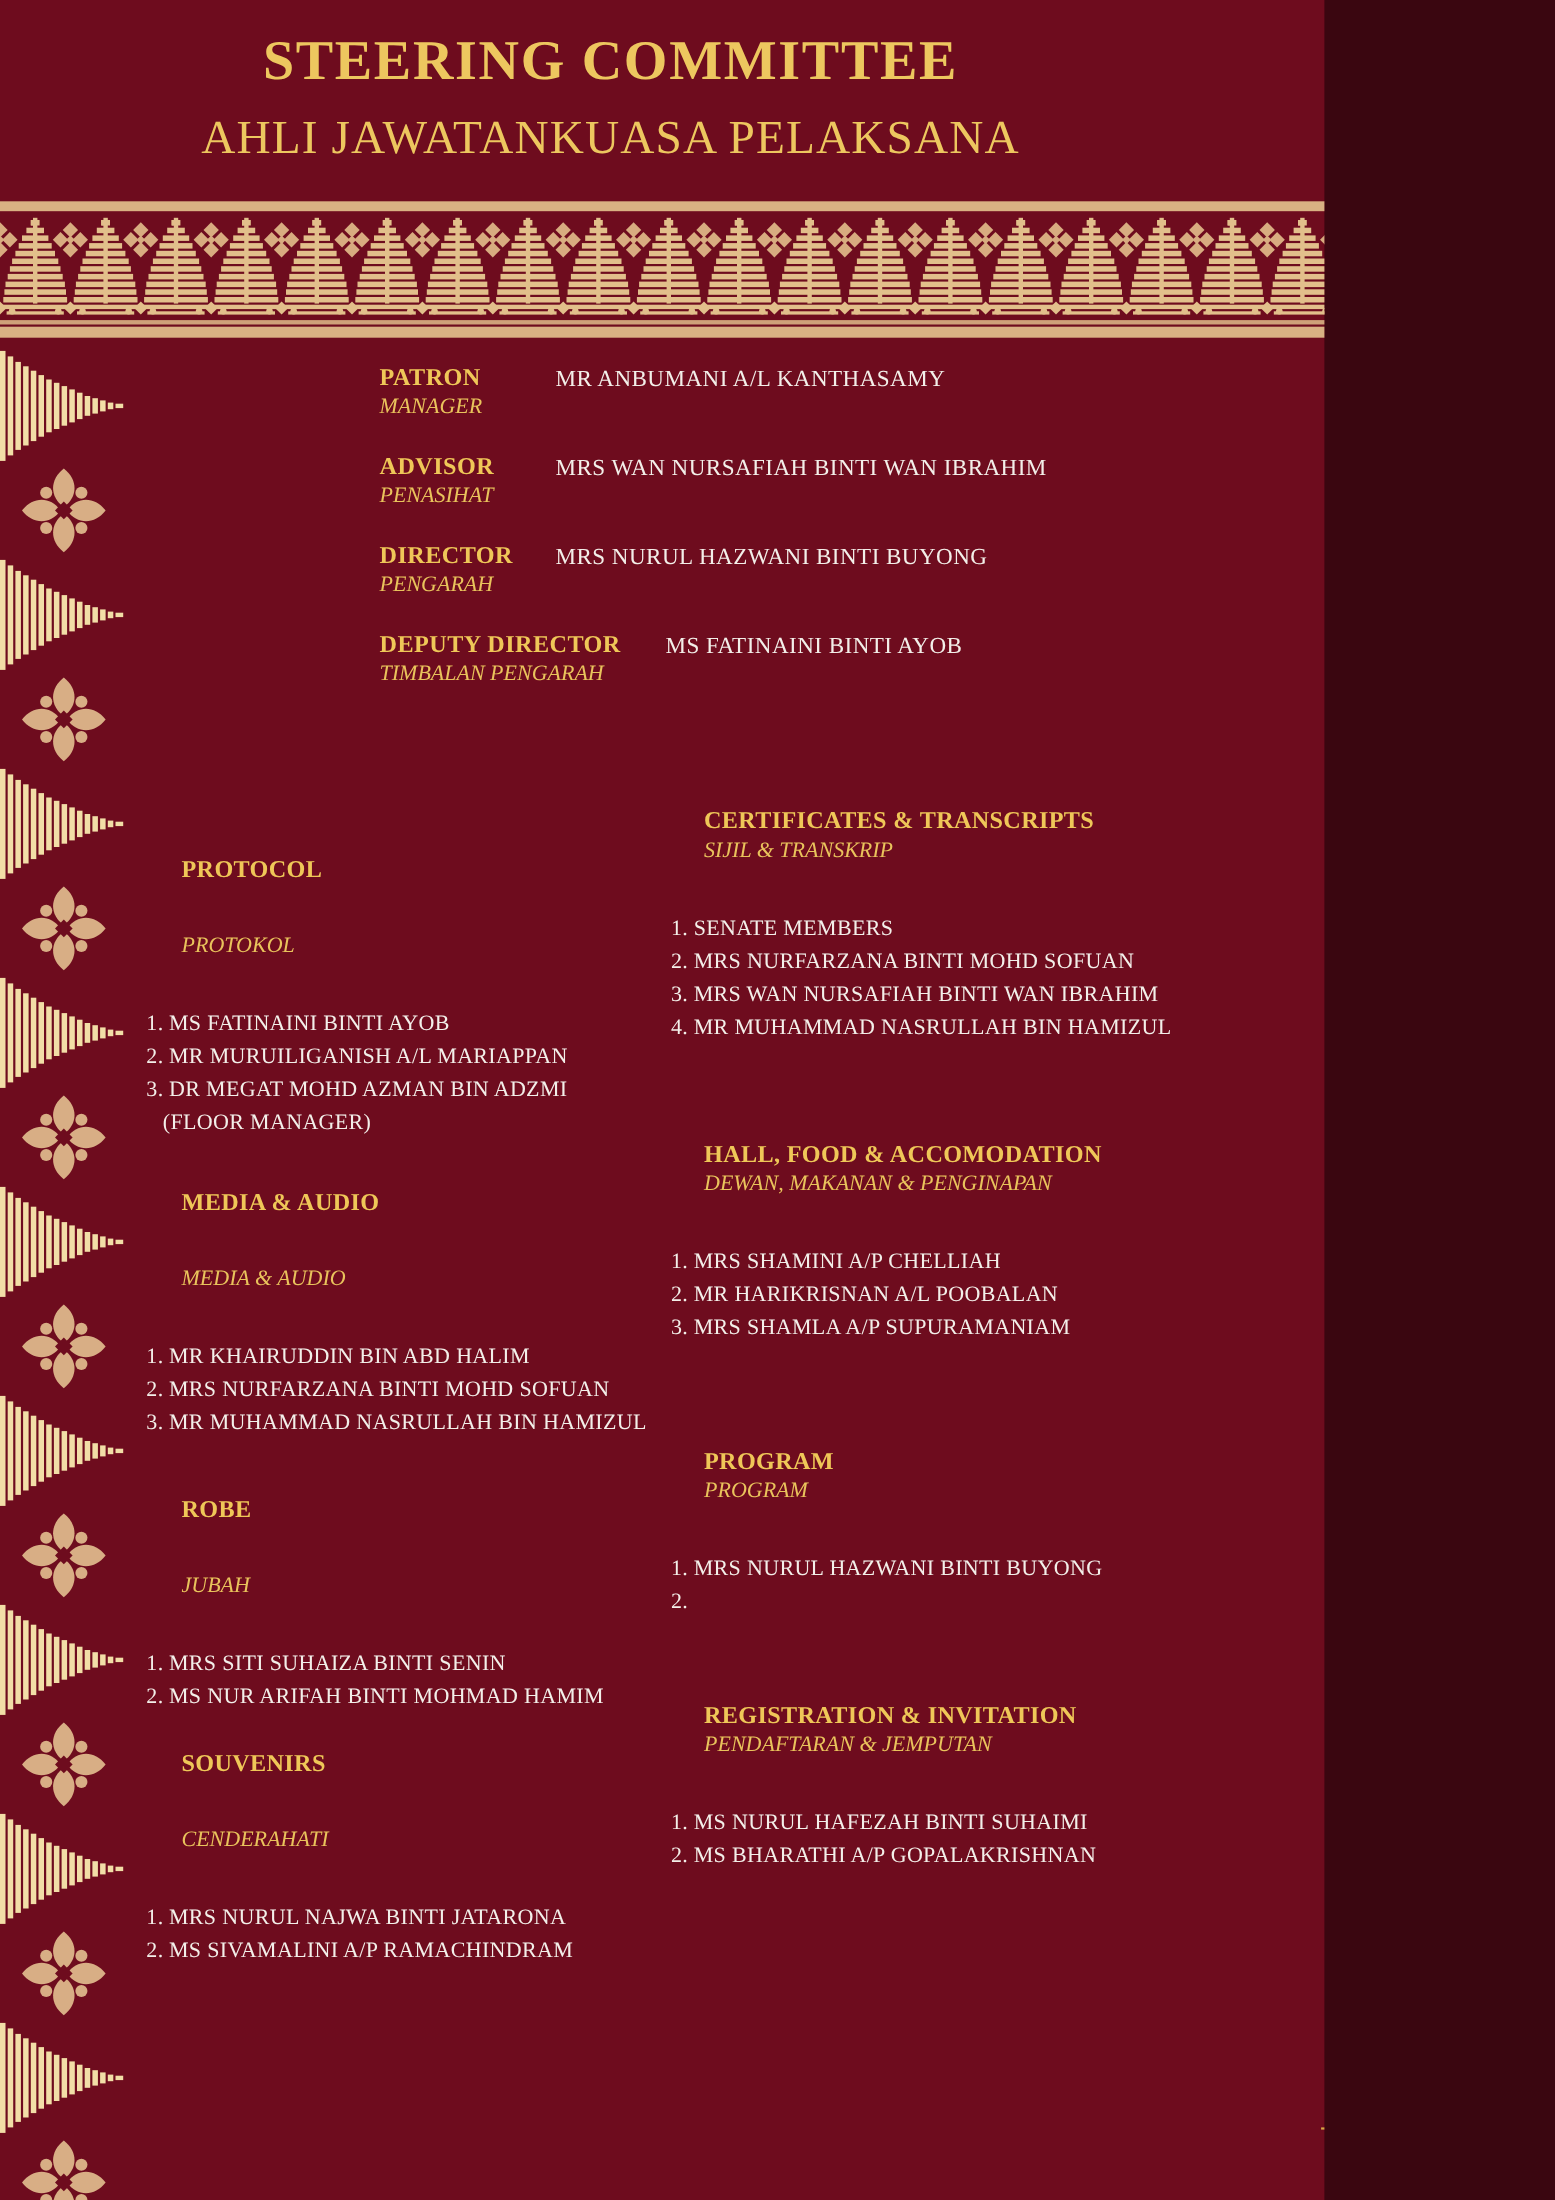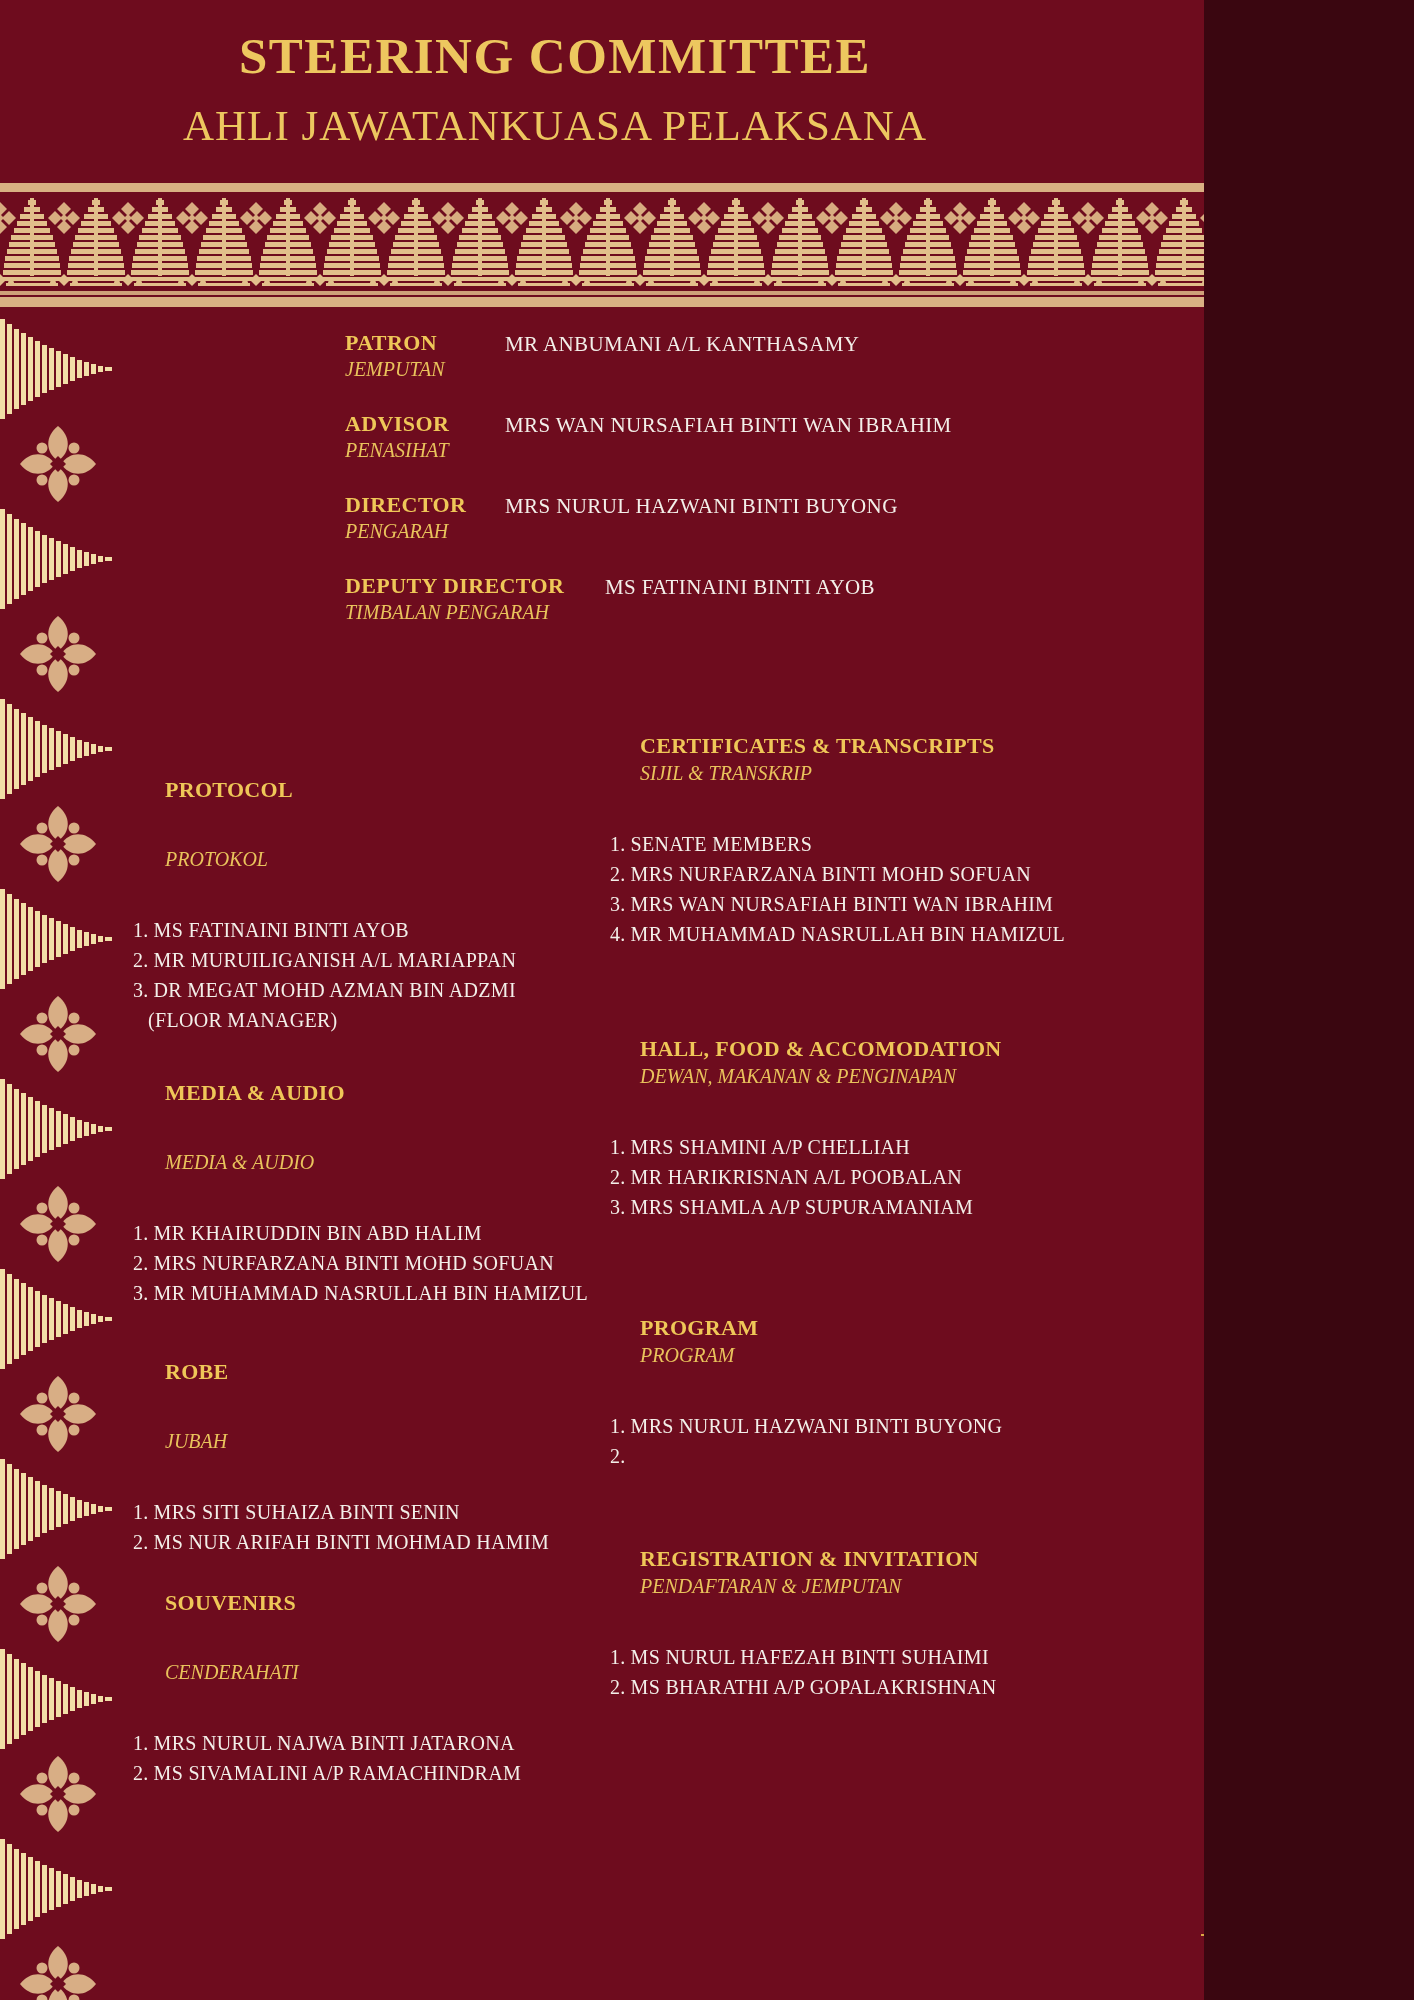--- a/index.html
+++ b/index.html
@@ -225,21 +225,21 @@
         <use href="#lcross" x="58" y="1292"></use>
         <use href="#ltree" x="0" y="1387"></use>
         <use href="#lcross" x="58" y="1482"></use>
         <use href="#ltree" x="0" y="1577"></use>
         <use href="#lcross" x="58" y="1672"></use>
       </g>
   </svg>
 
   <div class="officer" style="top:330px">
     <div class="role-en">PATRON</div>
-    <div class="role-my">JEMPUTAN</div>
+    <div class="role-my">MANAGER</div>
     <div class="name" style="left:160px">MR ANBUMANI A/L KANTHASAMY</div>
   </div>
   <div class="officer" style="top:411px">
     <div class="role-en">ADVISOR</div>
     <div class="role-my">PENASIHAT</div>
     <div class="name" style="left:160px">MRS WAN NURSAFIAH BINTI WAN IBRAHIM</div>
   </div>
   <div class="officer" style="top:492px">
     <div class="role-en">DIRECTOR</div>
     <div class="role-my">PENGARAH</div>

